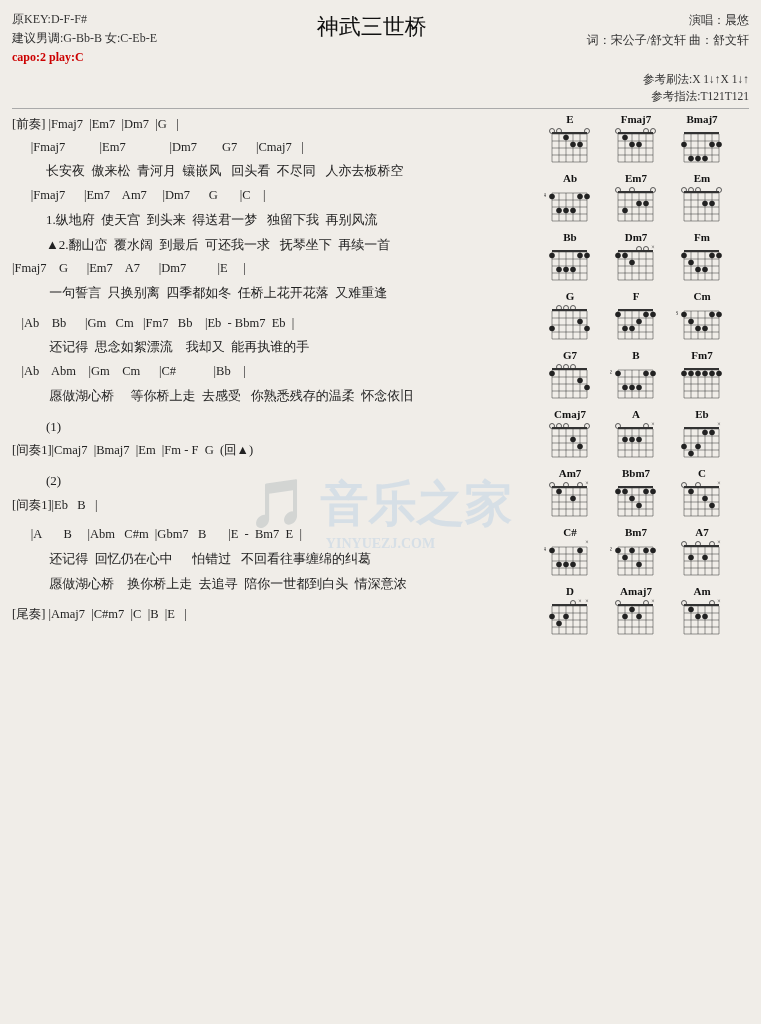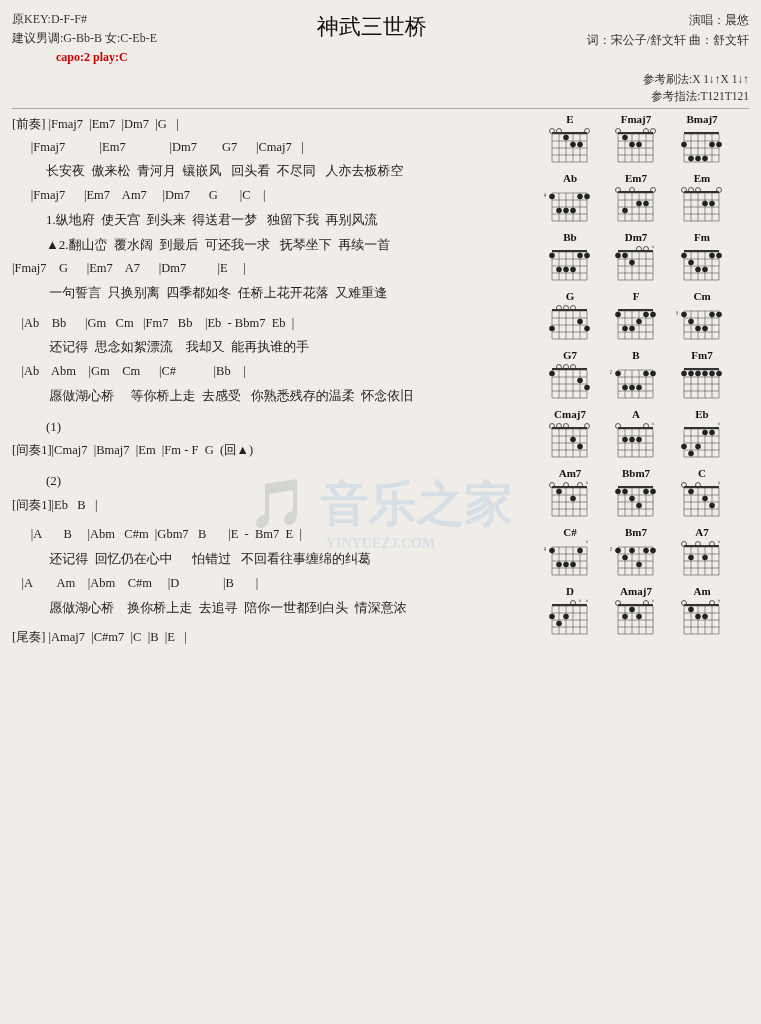--- a/index.html
+++ b/index.html
@@ -25,21 +25,20 @@
       margin-bottom: 4px;
     }
     .header-left {
       font-size: 12px;
       color: #333;
       line-height: 1.6;
     }
     .header-left .capo {
       color: #cc0000;
       font-weight: bold;
-      margin-left: 44px;
     }
     .header-title {
       font-size: 22px;
       font-weight: normal;
       color: #111;
       text-align: center;
       flex: 1;
       padding-top: 2px;
     }
     .header-right {
@@ -187,21 +186,20 @@
 
       <div style="height:6px"></div>
 
       <div class="lyric-line">(2)</div>
       <div class="chord-line">[间奏1]|Eb   B   |</div>
 
       <div style="height:6px"></div>
 
       <div class="chord-line">      |A       B     |Abm   C#m  |Gbm7   B       |E  -  Bm7  E  |</div>
       <div class="lyric-line"> 还记得  回忆仍在心中      怕错过   不回看往事缠绵的纠葛</div>
-      <div class="chord-line">   |A        Am    |Abm    C#m     |D              |B       |</div>
       <div class="lyric-line"> 愿做湖心桥    换你桥上走  去追寻  陪你一世都到白头  情深意浓</div>
 
       <div style="height:6px"></div>
 
       <div class="chord-line">[尾奏] |Amaj7  |C#m7  |C  |B  |E   |</div>
     </div>
 
     <div class="chord-section">
       <div class="chord-grid-container" id="chord-diagrams-container">
 

